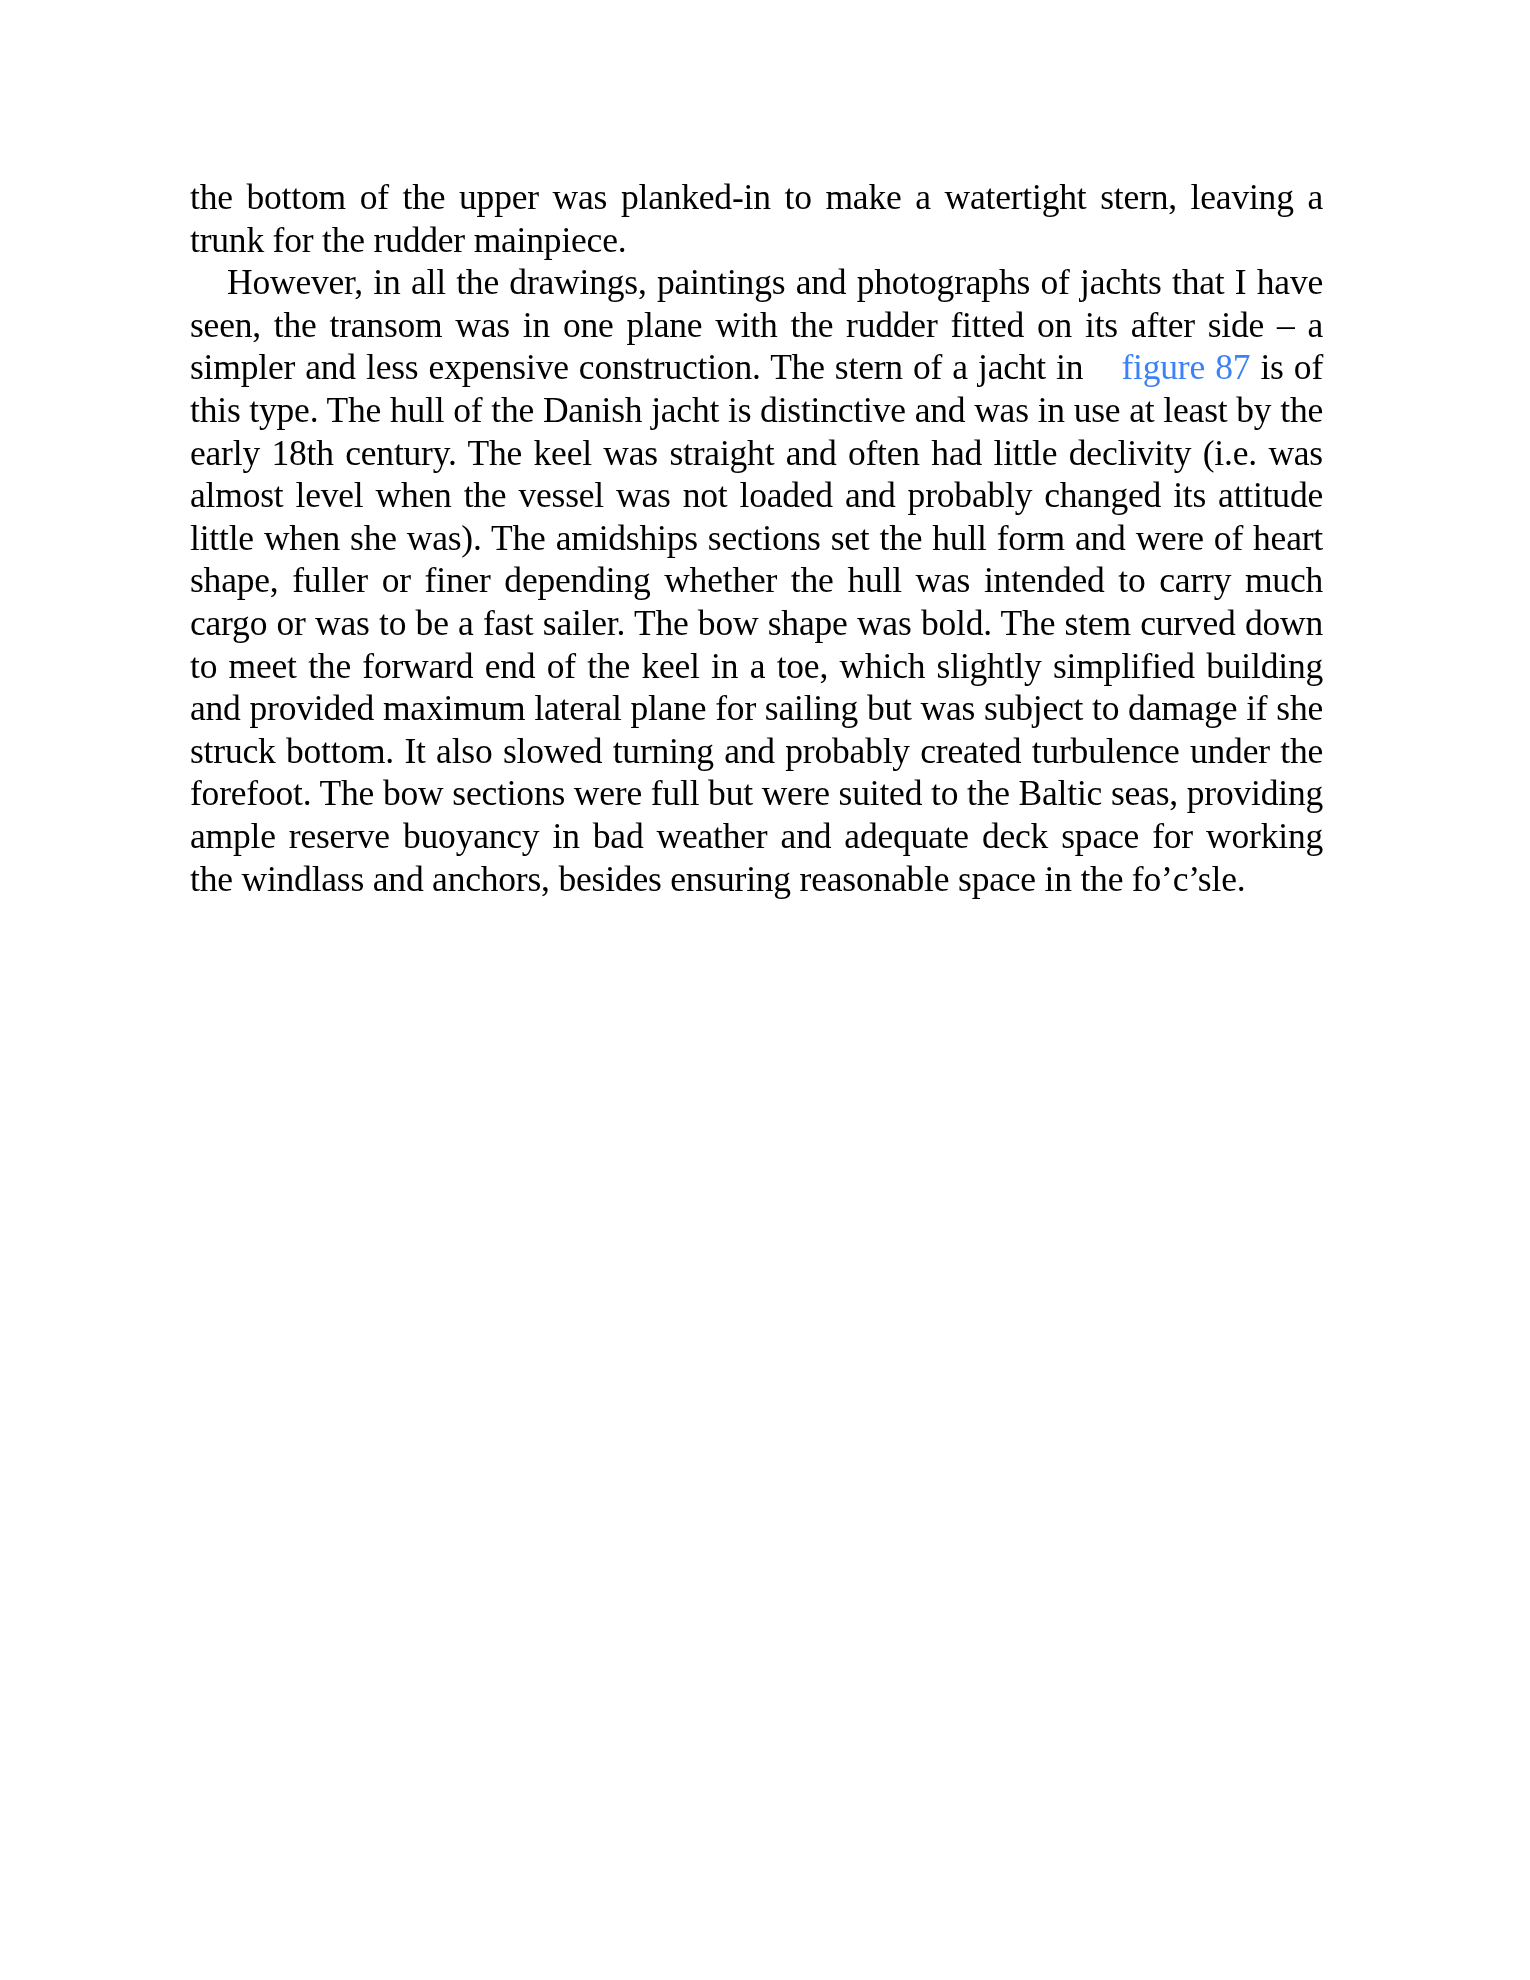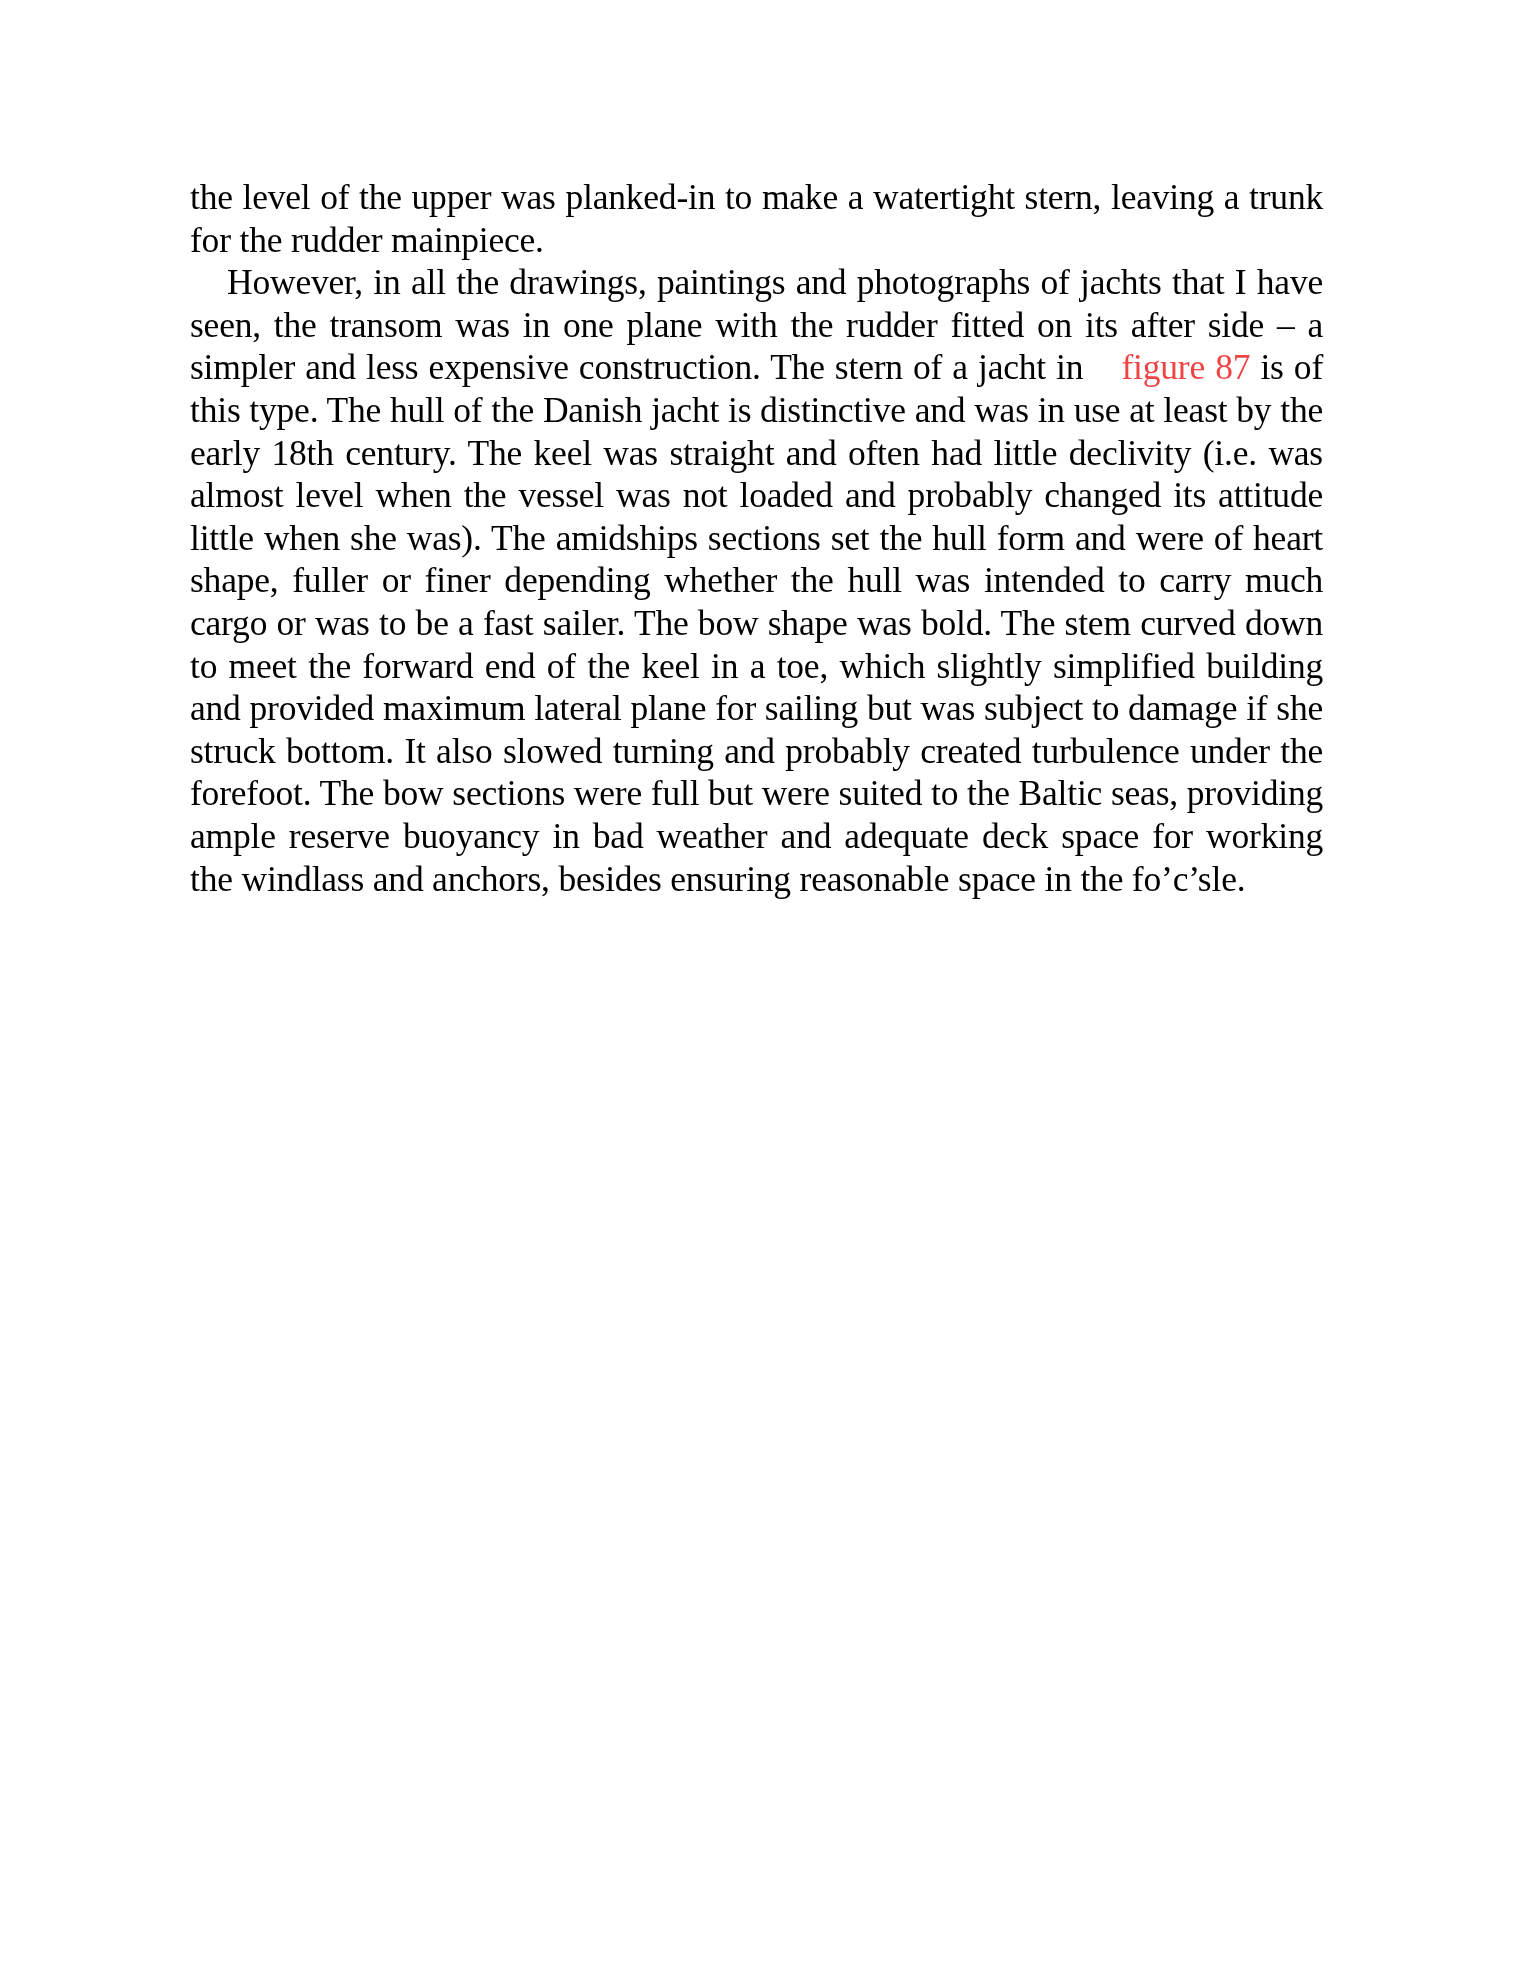--- a/index.html
+++ b/index.html
@@ -28,25 +28,25 @@
       margin: 0;
       letter-spacing: -0.2px;
     }
     .para.indent {
       text-indent: 37px;
     }
     .para.last-line-left {
       text-align-last: left;
     }
     .link {
-      color: #ef4444;
+      color: #3b82f6;
       text-decoration: none;
       cursor: pointer;
       margin-left: 28px;
     }
   </style>
 </head>
 <body>
 
 <div class="page">
-  <p class="para last-line-left">the level of the upper was planked-in to make a watertight stern, leaving a trunk for the rudder mainpiece.</p>
+  <p class="para last-line-left">the bottom of the upper was planked-in to make a watertight stern, leaving a trunk for the rudder mainpiece.</p>
   <p class="para indent last-line-left"><span>However, in all the drawings, paintings and photographs of jachts that I have seen, the transom was in one plane with the rudder fitted on its after side – a simpler and less expensive construction. The stern of a jacht in </span><a class="link">figure 87</a><span> is of this type. The hull of the Danish jacht is distinctive and was in use at least by the early 18th century. The keel was straight and often had little declivity (i.e. was almost level when the vessel was not loaded and probably changed its attitude little when she was). The amidships sections set the hull form and were of heart shape, fuller or finer depending whether the hull was intended to carry much cargo or was to be a fast sailer. The bow shape was bold. The stem curved down to meet the forward end of the keel in a toe, which slightly simplified building and provided maximum lateral plane for sailing but was subject to damage if she struck bottom. It also slowed turning and probably created turbulence under the forefoot. The bow sections were full but were suited to the Baltic seas, providing ample reserve buoyancy in bad weather and adequate deck space for working the windlass and anchors, besides ensuring reasonable space in the fo’c’sle.</span></p>
 </div>
 
 </body></html>

